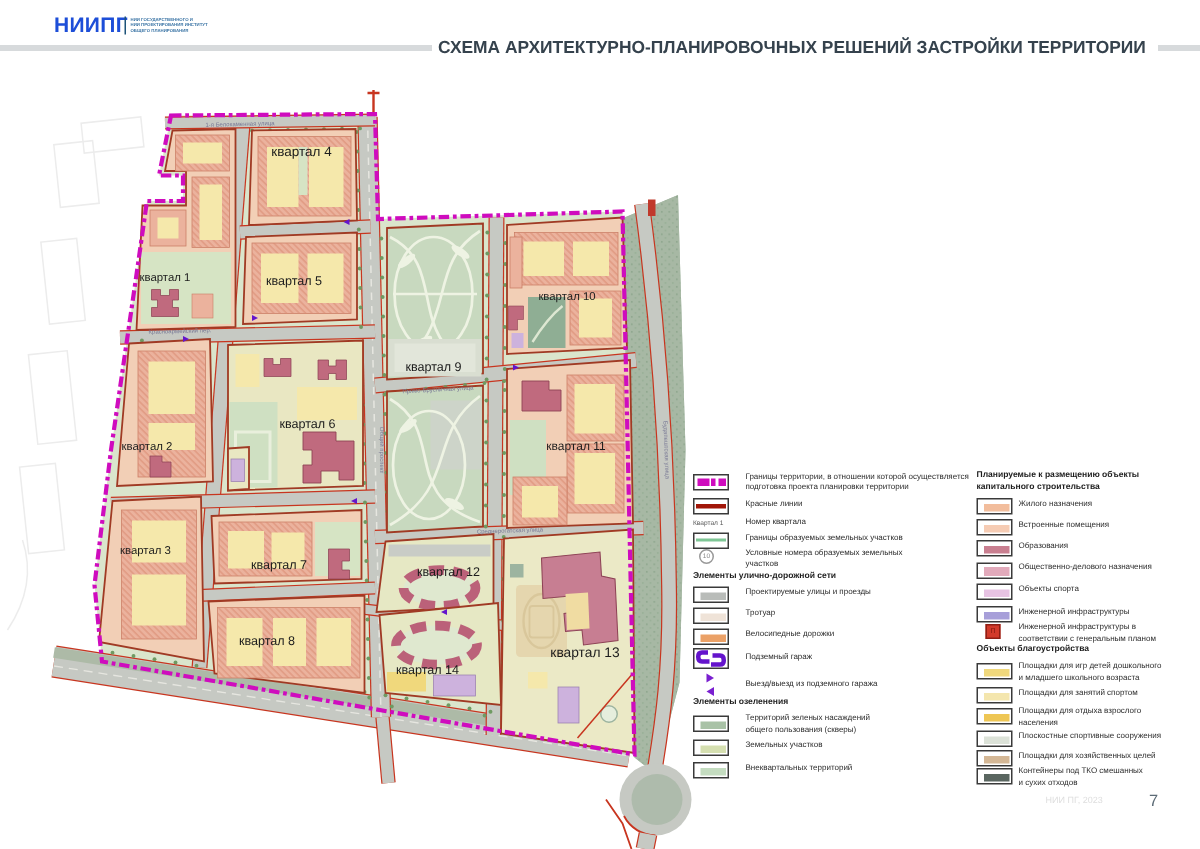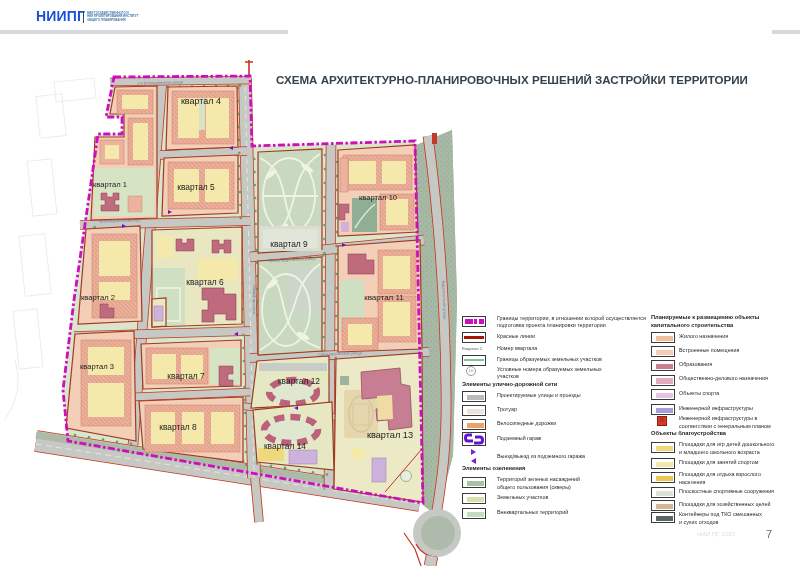--- a/index.html
+++ b/index.html
@@ -17,21 +17,21 @@
 <div class="abs" style="left:36px;top:8px;font-weight:bold;font-size:14px;color:#1d4ed8;letter-spacing:0.2px;">НИИПГ</div>
 
 <div class="abs" style="left:83px;top:11px;width:1px;height:12px;background:#1d5379;"></div>
 
 <div class="abs" style="left:87px;top:11.5px;font-size:2.9px;line-height:1.25;color:#3d76a6;font-weight:bold;">НИИ ГОСУДАРСТВЕННОГО И<br>НИИ ПРОЕКТИРОВАНИЯ ИНСТИТУТ<br>ОБЩЕГО ПЛАНИРОВАНИЯ</div>
 
 <div class="abs" style="left:0;top:30px;width:288px;height:4px;background:#d7dadc;"></div>
 
 <div class="abs" style="left:772px;top:30px;width:28px;height:4px;background:#d7dadc;"></div>
 
-<div class="abs" style="left:276px;top:25px;font-size:11.6px;font-weight:bold;color:#35424d;white-space:nowrap;margin-top:48px;">СХЕМА АРХИТЕКТУРНО-ПЛАНИРОВОЧНЫХ РЕШЕНИЙ ЗАСТРОЙКИ ТЕРРИТОРИИ</div>
+<div class="abs" style="left:292px;top:25px;font-size:11.6px;font-weight:bold;color:#35424d;white-space:nowrap;">СХЕМА АРХИТЕКТУРНО-ПЛАНИРОВОЧНЫХ РЕШЕНИЙ ЗАСТРОЙКИ ТЕРРИТОРИИ</div>
 <svg class="abs" style="left:0;top:0;" width="800" height="566" viewBox="0 0 800 566">
 <defs>
 <pattern id="bhatch" width="3" height="3" patternUnits="userSpaceOnUse" patternTransform="rotate(45)">
  <rect width="3" height="3" fill="none"></rect>
  <rect width="3" height="1.1" fill="#d98a70" opacity="0.55"></rect>
 </pattern>
 <pattern id="hatch" width="5" height="5" patternUnits="userSpaceOnUse">
  <rect width="5" height="5" fill="#a7b8a4"></rect>
  <circle cx="1.2" cy="1.2" r="0.55" fill="#86a086"></circle>
  <circle cx="3.6" cy="3.6" r="0.55" fill="#92ab90"></circle>

